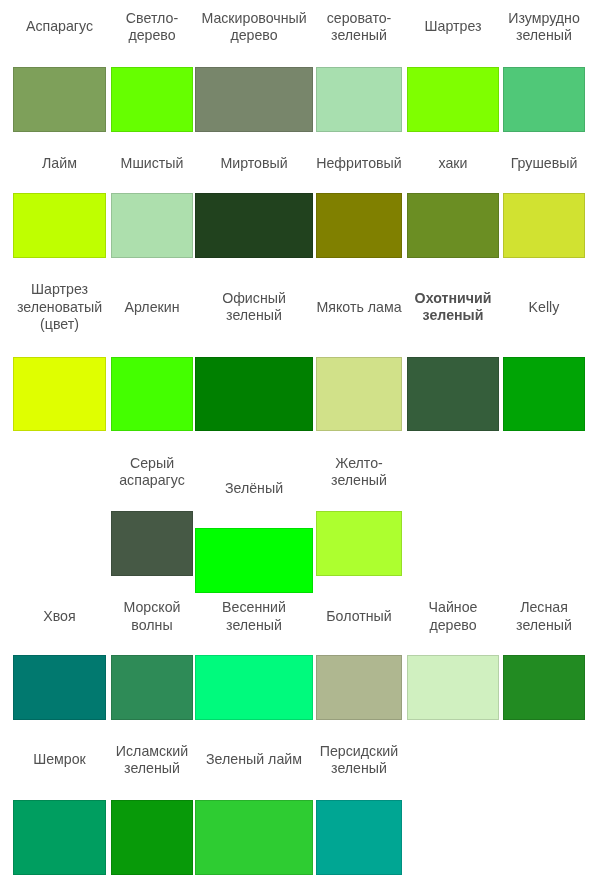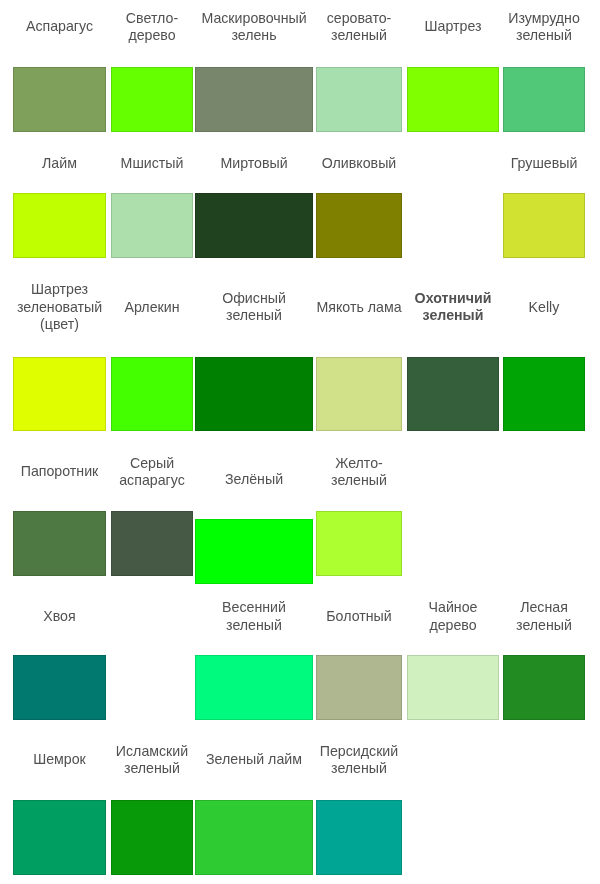--- a/index.html
+++ b/index.html
@@ -26,21 +26,21 @@
       <div class="color-swatch" style="top: 57.4px; height: 65px; background-color: rgb(126, 160, 90);" title="Аспарагус"></div>
     </div>
     <div class="swatch-cell" style="left:111px;top:0;width:82px;height:122.4px;">
       <div class="swatch-label" style="top:0.0px;">Светло-
 дерево</div>
       <div class="color-swatch" style="top: 57.4px; height: 65px; background-color: rgb(102, 255, 0);" title="Светло-
 зеленый"></div>
     </div>
     <div class="swatch-cell" style="left:195px;top:0;width:118px;height:122.4px;">
       <div class="swatch-label" style="top:0.0px;">Маскировочный
-зелень</div>
+дерево</div>
       <div class="color-swatch" style="top: 57.4px; height: 65px; background-color: rgb(120, 134, 107);" title="Маскировочный
 зеленый"></div>
     </div>
     <div class="swatch-cell" style="left:316px;top:0;width:86px;height:122.4px;">
       <div class="swatch-label" style="top:0.0px;">серовато-
 зеленый</div>
       <div class="color-swatch" style="top: 57.4px; height: 65px; background-color: rgb(168, 223, 175);" title="серовато-
 зеленый"></div>
     </div>
     <div class="swatch-cell" style="left:407px;top:0;width:92px;height:122.4px;">
@@ -61,22 +61,26 @@
     </div>
     <div class="swatch-cell" style="left:111px;top:0;width:82px;height:103.3px;">
       <div class="swatch-label" style="top:0.0px;">Мшистый</div>
       <div class="color-swatch" style="top: 38.3px; height: 65px; background-color: rgb(173, 223, 173);" title="Мшистый"></div>
     </div>
     <div class="swatch-cell" style="left:195px;top:0;width:118px;height:103.3px;">
       <div class="swatch-label" style="top:0.0px;">Миртовый</div>
       <div class="color-swatch" style="top: 38.3px; height: 65px; background-color: rgb(33, 66, 30);" title="Миртовый"></div>
     </div>
     <div class="swatch-cell" style="left:316px;top:0;width:86px;height:103.3px;">
-      <div class="swatch-label" style="top:0.0px;">Оливковый</div>
+      <div class="swatch-label" style="top:0.0px;">Нефритовый</div>
       <div class="color-swatch" style="top: 38.3px; height: 65px; background-color: rgb(128, 128, 0);" title="Оливковый"></div>
+    </div>
+    <div class="swatch-cell" style="left:407px;top:0;width:92px;height:103.3px;">
+      <div class="swatch-label" style="top:0.0px;">хаки</div>
+      <div class="color-swatch" style="top: 38.3px; height: 65px; background-color: rgb(107, 142, 35);" title="хаки"></div>
     </div>
     <div class="swatch-cell" style="left:503px;top:0;width:82px;height:103.3px;">
       <div class="swatch-label" style="top:0.0px;">Грушевый</div>
       <div class="color-swatch" style="top: 38.3px; height: 65px; background-color: rgb(209, 226, 49);" title="Грушевый"></div>
     </div>
   </div>
   <div class="palette-row" style="top:281.0px;height:150.0px;">
     <div class="swatch-cell" style="left:13px;top:0;width:93px;height:150.0px;">
       <div class="swatch-label" style="top:0.0px;">Шартрез
 зеленоватый
@@ -104,45 +108,47 @@
 зеленый</div>
       <div class="color-swatch" style="top: 76px; height: 74px; background-color: rgb(53, 94, 59);" title="Охотничий
 зеленый"></div>
     </div>
     <div class="swatch-cell" style="left:503px;top:0;width:82px;height:150.0px;">
       <div class="swatch-label" style="top:17.6px;">Kelly</div>
       <div class="color-swatch" style="top: 76px; height: 74px; background-color: rgb(0, 164, 5);" title="Kelly"></div>
     </div>
   </div>
   <div class="palette-row" style="top:454.7px;height:121.3px;">
-    <div class="swatch-cell" style="left:13px;top:0;width:93px;height:121.3px;">
-      <div class="swatch-label" style="top:8.8px;">Папоротник</div>
-      <div class="color-swatch" style="top: 56.3px; height: 65px; background-color: rgb(79, 121, 66);" title="Папоротник"></div>
-    </div>
     <div class="swatch-cell" style="left:111px;top:0;width:82px;height:121.3px;">
       <div class="swatch-label" style="top:0.0px;">Серый
 аспарагус</div>
       <div class="color-swatch" style="top: 56.3px; height: 65px; background-color: rgb(70, 89, 69);" title="Серый
 аспарагус"></div>
     </div>
-    <div class="swatch-cell" style="left:195px;top:8px;width:118px;height:121.3px;text-decoration:underline;">
+    <div class="swatch-cell" style="left:195px;top:17px;width:118px;height:121.3px;text-decoration:underline;">
       <div class="swatch-label" style="top:8.8px;">Зелёный</div>
       <div class="color-swatch" style="top: 56.3px; height: 65px; background-color: rgb(0, 255, 0);" title="Зелёный"></div>
     </div>
     <div class="swatch-cell" style="left:316px;top:0;width:86px;height:121.3px;">
       <div class="swatch-label" style="top:0.0px;">Желто-
 зеленый</div>
       <div class="color-swatch" style="top: 56.3px; height: 65px; background-color: rgb(173, 255, 47);" title="Желто-
 зеленый"></div>
     </div>
   </div>
   <div class="palette-row" style="top:599.0px;height:121.0px;">
     <div class="swatch-cell" style="left:13px;top:0;width:93px;height:121.0px;">
       <div class="swatch-label" style="top:8.8px;">Хвоя</div>
       <div class="color-swatch" style="top: 56px; height: 65px; background-color: rgb(1, 121, 111);" title="Хвоя"></div>
+    </div>
+    <div class="swatch-cell" style="left:111px;top:0;width:82px;height:121.0px;">
+      <div class="swatch-label" style="top:0.0px;">Морской
+волны</div>
+      <div class="color-swatch" style="top: 56px; height: 65px; background-color: rgb(46, 139, 87);" title="Морской
+волны"></div>
     </div>
     <div class="swatch-cell" style="left:195px;top:0;width:118px;height:121.0px;">
       <div class="swatch-label" style="top:0.0px;">Весенний
 зеленый</div>
       <div class="color-swatch" style="top: 56px; height: 65px; background-color: rgb(0, 250, 125);" title="Весенний
 зеленый"></div>
     </div>
     <div class="swatch-cell" style="left:316px;top:0;width:86px;height:121.0px;">
       <div class="swatch-label" style="top:8.8px;">Болотный</div>
       <div class="color-swatch" style="top: 56px; height: 65px; background-color: rgb(175, 183, 144);" title="Болотный"></div>

